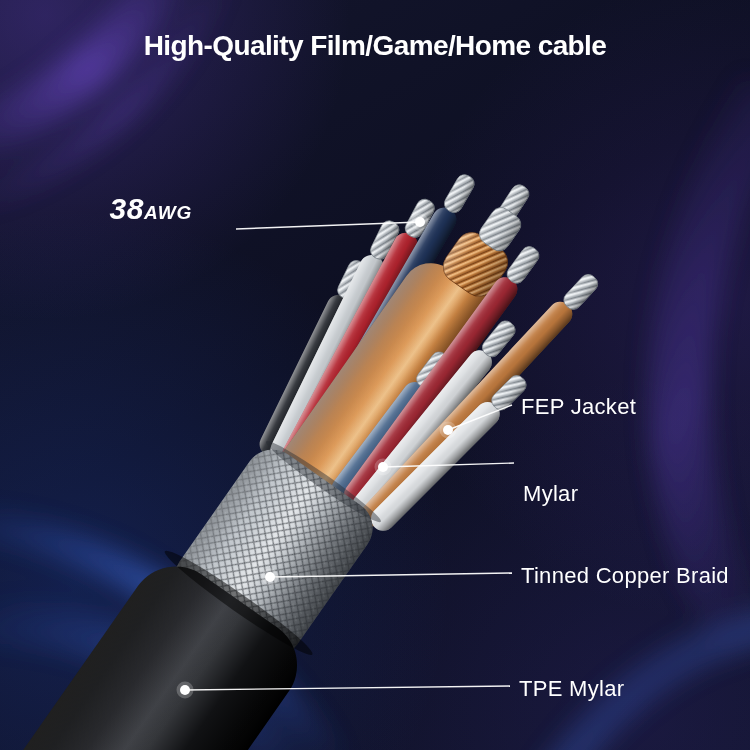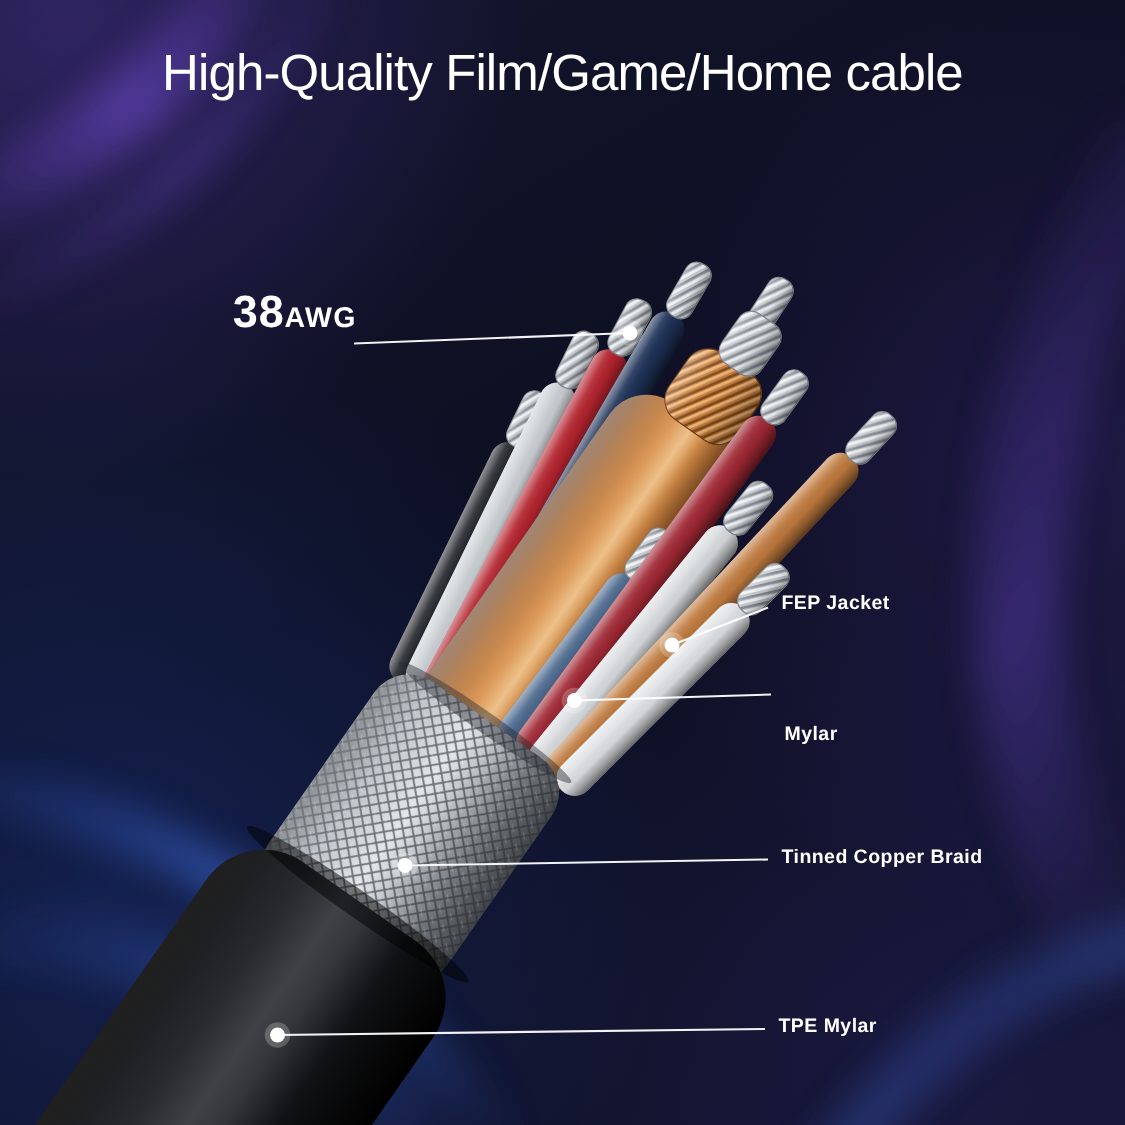--- a/index.html
+++ b/index.html
@@ -9,31 +9,31 @@
     background:
       radial-gradient(circle at 10% 78%, rgba(43,92,228,.22), transparent 42%),
       radial-gradient(circle at 6% 2%, rgba(110,70,215,.30), transparent 30%),
       radial-gradient(circle at 97% 40%, rgba(96,58,190,.20), transparent 38%),
       radial-gradient(circle at 85% 95%, rgba(70,50,160,.18), transparent 35%),
       linear-gradient(150deg,#14162e 0%,#0d0f22 45%,#11142c 100%);
   }
   svg.scene{position:absolute;left:0;top:0;z-index:1;}
   .page-title{
     position:absolute;z-index:2;top:30px;left:0;right:0;text-align:center;
-    font-size:34px;font-weight:400;letter-spacing:-0.6px;white-space:nowrap;
+    font-size:28px;font-weight:700;letter-spacing:-0.6px;white-space:nowrap;
   }
   .callout-label{
-    position:absolute;z-index:2;font-size:13px;font-weight:700;
+    position:absolute;z-index:2;font-size:22px;font-weight:400;
     letter-spacing:.3px;white-space:nowrap;
   }
   .label-fep{left:521px;top:394px;}
   .label-mylar{left:523px;top:453px;margin-top:28px;}
   .label-braid{left:521px;top:563px;}
   .label-tpe{left:519px;top:676px;}
-  .awg-block{position:absolute;z-index:2;left:64px;top:194px;width:174px;text-align:right;}
+  .awg-block{position:absolute;z-index:2;left:64px;top:194px;width:174px;text-align:center;font-style:italic;}
   .awg-line1{font-size:30px;font-weight:700;letter-spacing:.5px;line-height:1.0;}
   .awg-line1 .unit{font-size:19px;font-weight:700;letter-spacing:1px;}
   .awg-line2{font-size:17.5px;font-weight:600;margin-top:3px;letter-spacing:.3px;}
 </style>
 </head>
 <body>
 
 <div class="stage">
 
   <svg class="scene" width="750" height="750" viewBox="0 0 750 750">

